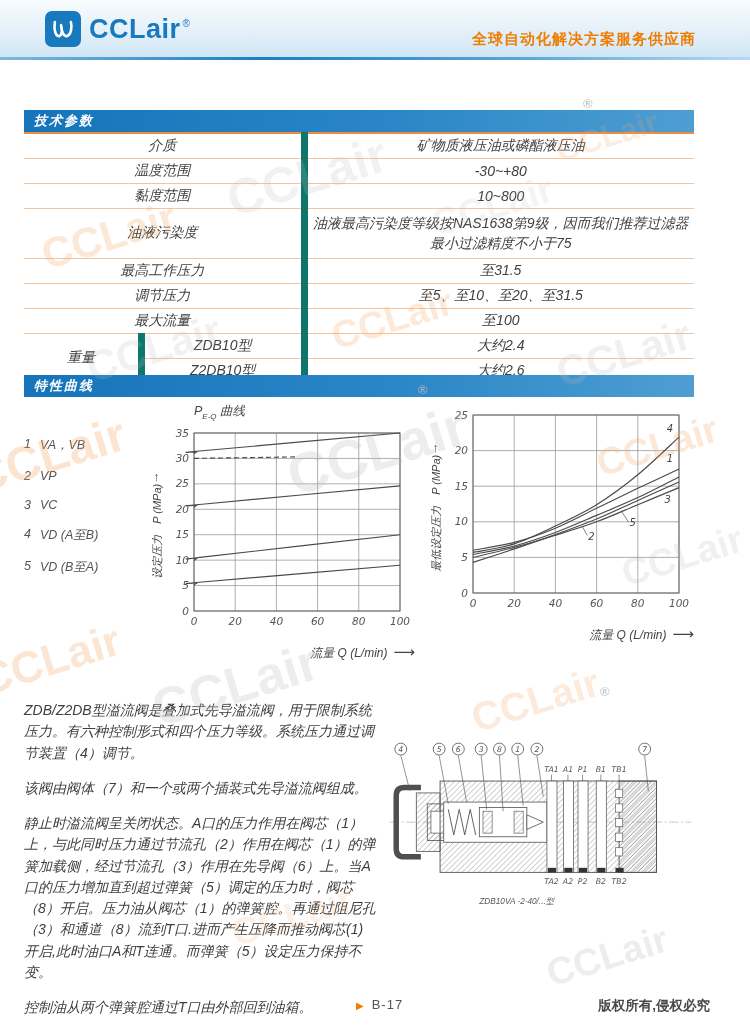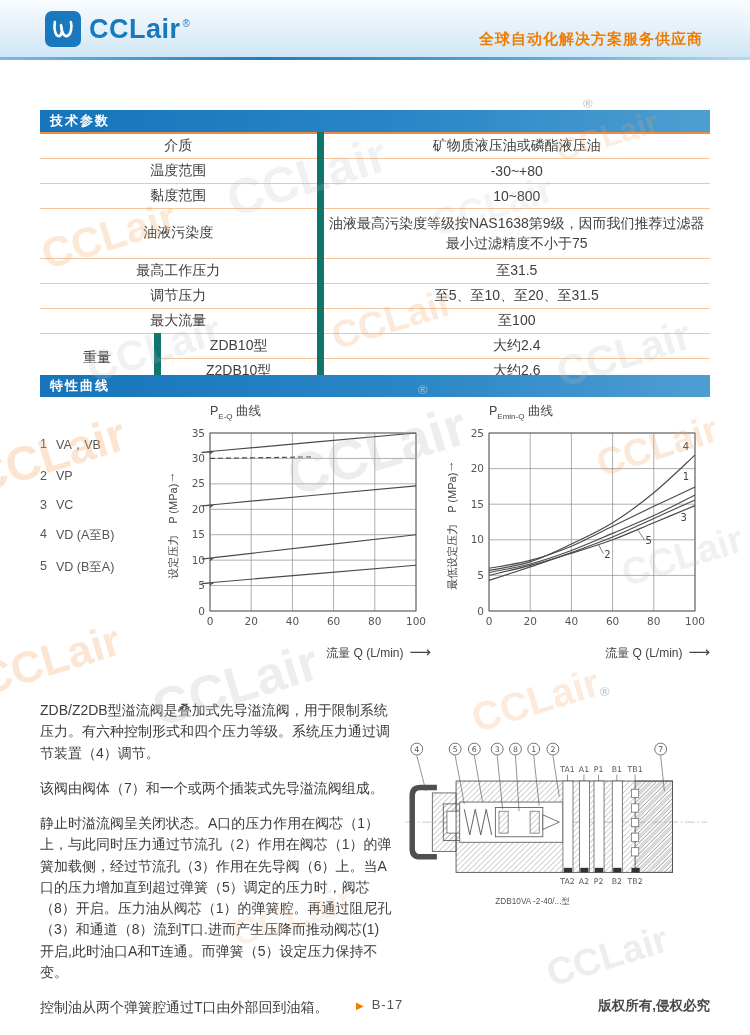--- a/index.html
+++ b/index.html
@@ -8,23 +8,23 @@
   
   .header{position:absolute;top:0;left:0;width:750px;height:57px;
           background:linear-gradient(180deg,#f8fcfe 0%,#e2eff9 60%,#cfe6f5 100%);}
   .header-line{position:absolute;top:57px;left:0;width:750px;height:3px;
           background:linear-gradient(90deg,#7db9e0,#1d7ec0 35%,#5aa7d8 70%,#b7d9ef);}
   .logo{position:absolute;left:45px;top:11px;display:flex;align-items:center;}
   .logo-mark{width:36px;height:36px;background:#1879be;border-radius:7px;display:flex;
              align-items:center;justify-content:center;}
   .brand{margin-left:8px;font-size:27px;font-weight:bold;color:#1879be;letter-spacing:.5px;}
   .brand-reg{font-size:10px;color:#1879be;vertical-align:top;position:relative;top:-6px;margin-left:2px;}
-  .tagline{position:absolute;right:47px;top:30px;font-size:15px;font-weight:bold;color:#f07d00;letter-spacing:1px;}
-  
-  .section{position:absolute;left:40px;width:670px;}
+  .tagline{position:absolute;right:54px;top:30px;font-size:15px;font-weight:bold;color:#f07d00;letter-spacing:1px;}
+  
+  .section{position:absolute;left:24px;width:670px;font-style:italic;}
   .section-bar{height:22px;line-height:22px;padding-left:10px;color:#fff;font-size:13px;font-weight:bold;
                letter-spacing:2px;background:linear-gradient(90deg,#1674ba,#2a86c6 55%,#4e9ed2);}
   
   .specs{top:110px;}
   .specs table{width:100%;border-collapse:collapse;border-top:2px solid #f08a3e;border-bottom:2px solid #f08a3e;
                font-size:14px;color:#404040;}
   .specs td{border-bottom:1px solid #f5c49c;text-align:center;padding:2px 4px;height:20px;}
   .specs td.lbl{border-right:7px solid #0f766e;}
   .specs tr:last-child td{border-bottom:none;}
   .specs td.no-bb{border-bottom:none;}
@@ -204,23 +204,20 @@
               <path d="M42.0,139.7 C42.5,139.2 43.7,137.7 45.1,137.1 C46.5,136.5 16.4,140.0 50.2,136.1 C84.1,132.2 215.0,117.4 248.0,113.7" fill="none" stroke="#4a4a4a" stroke-width="1.15" stroke-dasharray="none"></path>
               <path d="M42.0,164.1 C42.5,163.7 43.7,162.5 45.1,162.0 C46.5,161.5 16.4,164.0 50.2,161.0 C84.1,158.0 215.0,147.0 248.0,144.2" fill="none" stroke="#4a4a4a" stroke-width="1.15" stroke-dasharray="none"></path>
             </svg>
         </div>
         <div class="xlabel">
           <span>流量 Q  (L/min)</span><span class="xarrow">⟶</span>
         </div>
       </div>
 
       <div class="chart-block">
-        <div class="chart-title">
-          <span>P</span><sub>Emin-Q</sub><span> 曲线</span>
-        </div>
         <div class="chart-wrap">
           <div class="ylabel">
             <span>最低设定压力　P (MPa)</span><span class="yl-arrow">↑</span>
           </div>
           <svg id="chart1" width="260" height="218" viewBox="0 0 260 218">
               <line x1="42" y1="190" x2="42" y2="12" stroke="#8d8d8d" stroke-width="0.7"></line>
               <text x="42" y="204" text-anchor="middle" class="tick">0</text>
               <line x1="83.2" y1="190" x2="83.2" y2="12" stroke="#8d8d8d" stroke-width="0.7"></line>
               <text x="83.2" y="204" text-anchor="middle" class="tick">20</text>
               <line x1="124.4" y1="190" x2="124.4" y2="12" stroke="#8d8d8d" stroke-width="0.7"></line>

